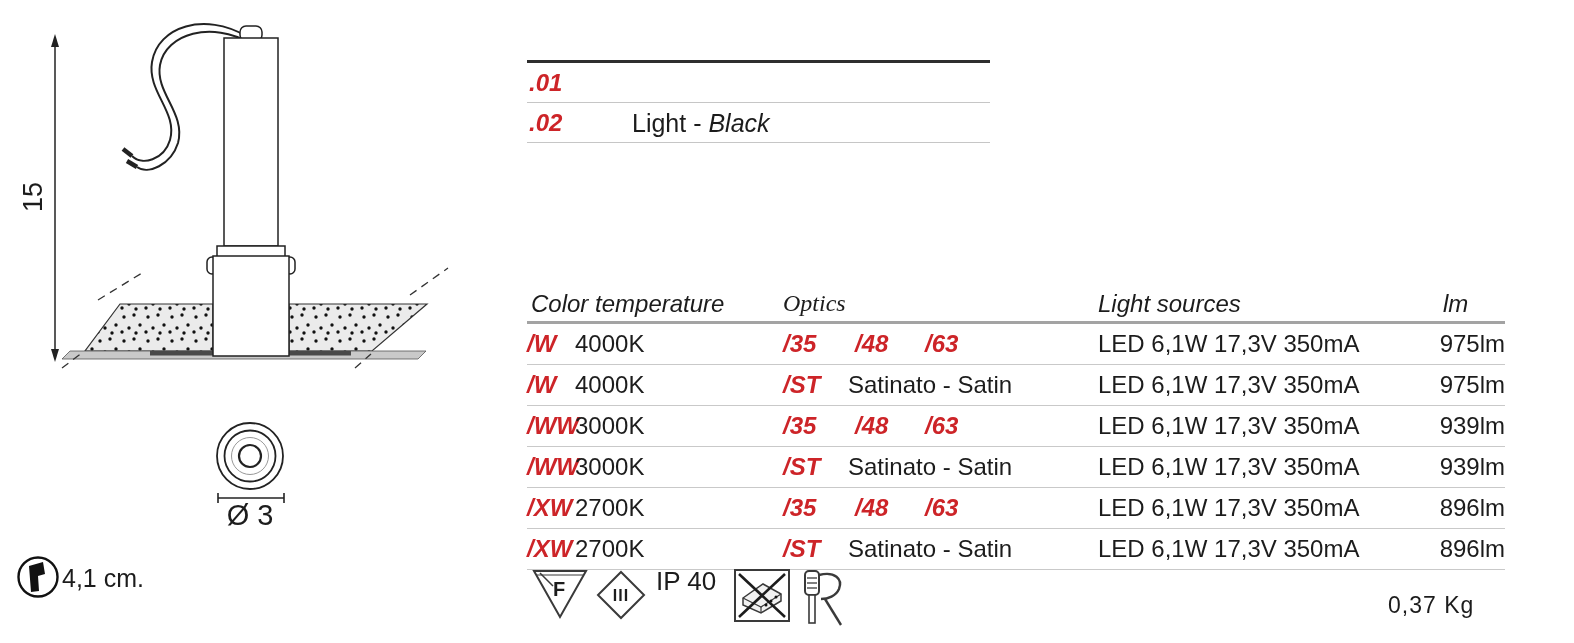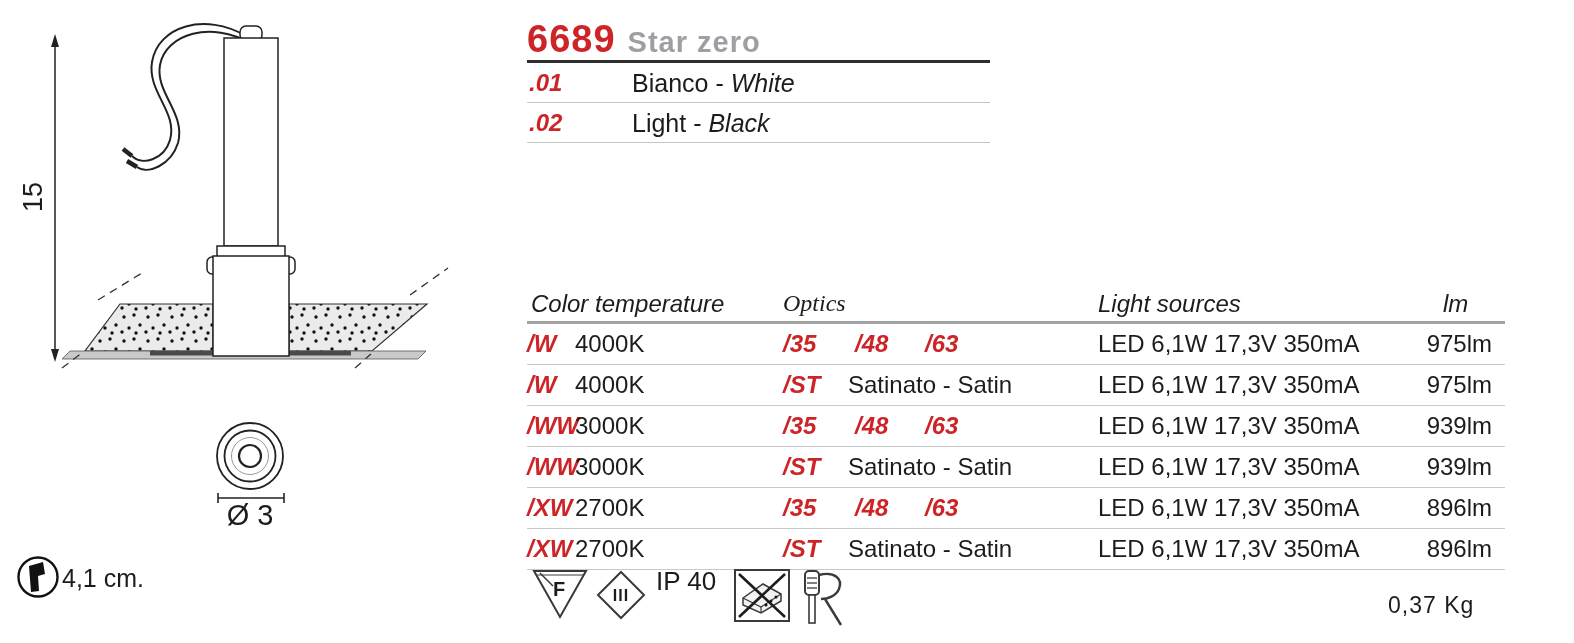--- a/index.html
+++ b/index.html
@@ -33,21 +33,21 @@
   .trow{position:relative;height:40px;border-bottom:1.5px solid #c9c9c9;font-size:24px;}
   .trow span{position:absolute;top:0;line-height:40px;white-space:nowrap;}
   .red-bi{color:#cd2428;font-weight:bold;font-style:italic;}
   .c-code{left:0;}
   .c-temp{left:48px;text-align:center;}
   .c-o1{left:256px;}
   .c-o2{left:328px;}
   .c-o3{left:398px;}
   .c-olabel{left:321px;}
   .c-src{left:571px;}
-  .c-lm{right:13px;}
+  .c-lm{right:0;}
 
   
   .ip-label{position:absolute;left:656px;top:566px;font-size:26px;}
   .weight-label{position:absolute;left:1388px;top:592px;font-size:23px;letter-spacing:1px;}
 
   svg text{font-family:"Liberation Sans",sans-serif;}
 </style>
 </head>
 <body>
 
@@ -117,28 +117,24 @@
       <text x="250" y="525" text-anchor="middle" font-size="29" fill="#1c1c1c">Ø 3</text>
     </g>
 
     <g>
       <circle cx="38" cy="577" r="19.5" fill="none" stroke="#111" stroke-width="2.4"></circle>
       <polygon points="31,592 29,566 43,562 45,574 38,576 39,591" fill="#111"></polygon>
     </g>
     <text x="62" y="587" font-size="25" fill="#1c1c1c">4,1 cm.</text>
   </svg>
 
-  <div class="title-row">
-    <span class="product-code">6689</span><span class="product-name">Star zero</span>
-  </div>
   <div class="hline dark" style="top:60px"></div>
 
   <div class="finish-row" style="top:66px">
     <span class="finish-code">.01</span>
-    <span class="finish-name"><span>Bianco</span><span class="sep"> - </span><span class="it">White</span></span>
   </div>
   <div class="hline light" style="top:102px"></div>
 
   <div class="finish-row" style="top:106px">
     <span class="finish-code">.02</span>
     <span class="finish-name"><span>Light</span><span class="sep"> - </span><span class="it">Black</span></span>
   </div>
   <div class="hline light" style="top:142px"></div>
 
   <div class="spec-table">

